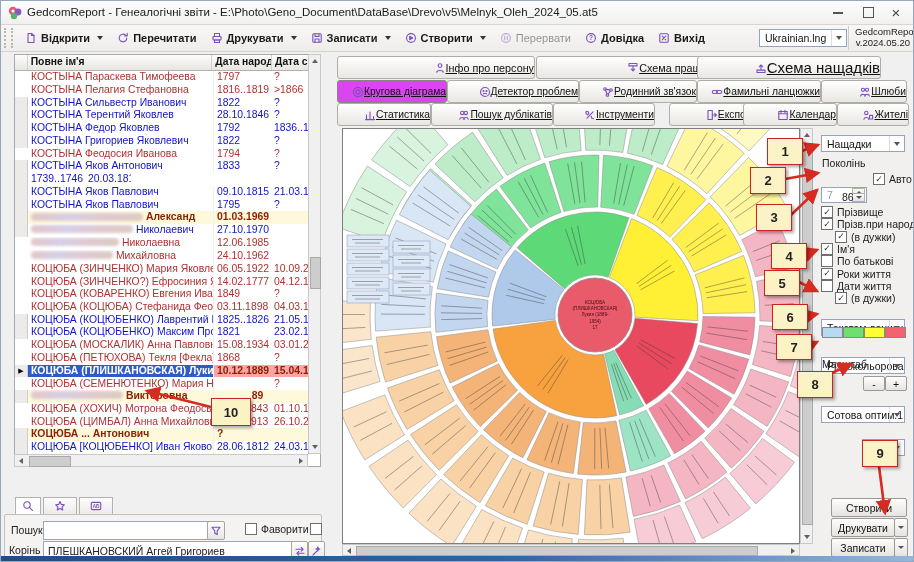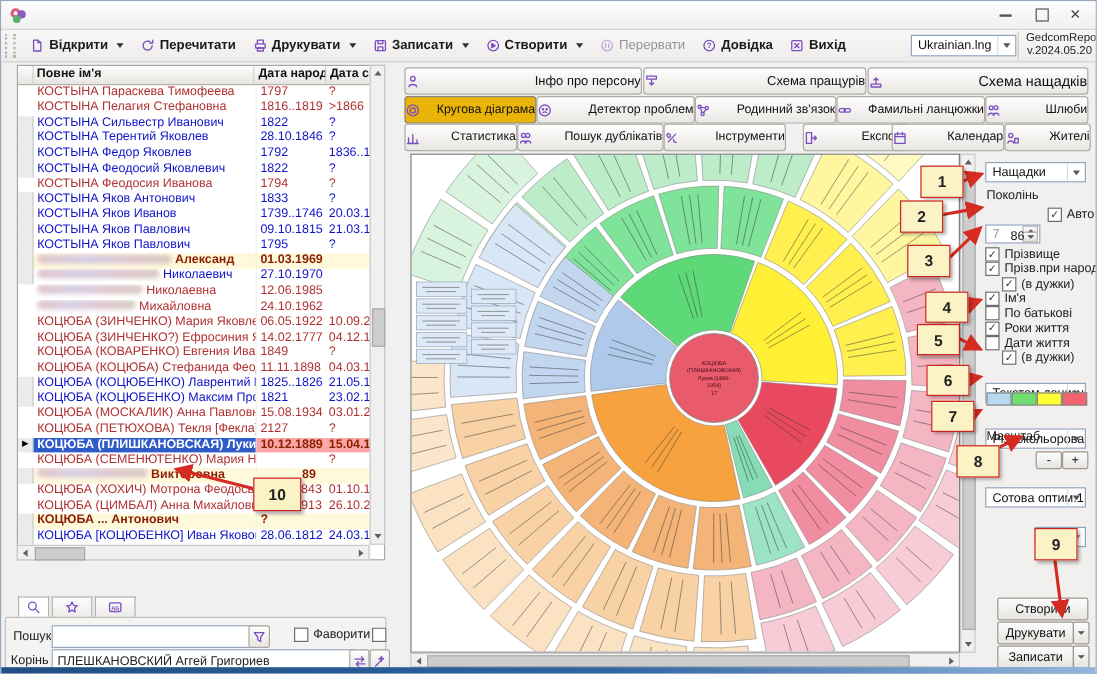--- a/index.html
+++ b/index.html
@@ -43,22 +43,22 @@
   
   #searchtabs .stab{position:absolute;height:17px;background:linear-gradient(#fdfdfd,#ecebe9);border:1px solid #b5b1ab;border-bottom:none;display:flex;align-items:center;justify-content:center;}
   #searchtabs .stab.active{background:#fff;}
   #searchbox{left:3px;top:513px;width:318px;height:46px;border:1px solid #c3c0bb;border-radius:2px;background:#f4f3f2;}
   .fld{position:absolute;background:#fff;border:1px solid #98a8bc;font-size:10.5px;color:#222;padding:1px 4px;overflow:hidden;white-space:nowrap;line-height:13px;}
   .lbl{position:absolute;font-size:10.5px;color:#222;white-space:nowrap;}
   .smallbtn{position:absolute;background:linear-gradient(#fefefe,#e8e6e2);border:1px solid #a9a49d;border-radius:2px;display:flex;align-items:center;justify-content:center;}
   .ckb{position:absolute;display:flex;align-items:center;gap:4px;font-size:10.5px;color:#222;white-space:nowrap;}
   .ckbox{width:10px;height:10px;background:#fff;border:1px solid #6e6e6e;flex:none;display:flex;align-items:center;justify-content:center;font-size:9px;color:#333;line-height:9px;}
   
-  .rtab{position:absolute;height:21px;background:linear-gradient(#fefefe,#e9e7e3);border:1px solid #b0aca6;border-radius:3px;display:flex;align-items:center;justify-content:space-between;gap:0;font-size:10.3px;color:#111;overflow:hidden;white-space:nowrap;}
-  .rtab.active{background:#eab308;border-color:#89857e;}
+  .rtab{position:absolute;height:21px;background:linear-gradient(#fefefe,#e9e7e3);border:1px solid #b0aca6;border-radius:3px;display:flex;align-items:center;justify-content:flex-end;gap:0;font-size:10.3px;color:#111;overflow:hidden;white-space:nowrap;text-decoration:underline;}
+  .rtab.active{background:#d946ef;border-color:#89857e;}
   
   #diagram{left:341px;top:127px;width:458px;height:416px;background:#fff;border:1px solid #7f7f7f;overflow:hidden;}
   
   #sidebar{left:814px;top:127px;width:96px;height:430px;background:#f1f0ef;}
   .spin{background:#fff;border:1px solid #93a5bd;font-size:10.5px;color:#9a9a9a;padding-left:5px;position:relative;}
   .spinarr{position:absolute;right:1px;width:11px;height:7px;background:linear-gradient(#fcfcfc,#e4e2df);border:1px solid #b5b1ab;display:flex;align-items:center;justify-content:center;}
   .tri-up{width:0;height:0;border-left:3px solid transparent;border-right:3px solid transparent;border-bottom:3.5px solid #555;}
   .tri-dn{width:0;height:0;border-left:3px solid transparent;border-right:3px solid transparent;border-top:3.5px solid #555;}
   .swatch{position:absolute;height:9px;width:19px;border:1px solid #888;}
   .sbtn{position:absolute;background:linear-gradient(#fdfdfd,#e6e4e0);border:1px solid #9d9892;border-radius:2px;font-size:10.5px;color:#111;display:flex;align-items:center;justify-content:center;}
@@ -75,20 +75,21 @@
 
   <div class="abs" id="titlebar">
     <span class="abs" style="left:6px;top:4px;">
       <svg width="16" height="16" viewBox="0 0 16 16">
           <circle cx="6" cy="6" r="4.2" fill="#e05a7a"></circle>
           <circle cx="11" cy="7" r="3.4" fill="#8a5ac0"></circle>
           <circle cx="7" cy="11" r="3.2" fill="#5ab06a"></circle>
           <circle cx="6" cy="6" r="1.6" fill="#fff"></circle>
         </svg>
     </span>
+    <span class="abs" id="title-text">GedcomReport - Генеалогічні звіти - E:\Photo\Geno_Document\DataBase\Drevo\v5\Melnyk_Oleh_2024_05.at5</span>
     <span class="abs winbtn" style="right:60px;">
         <span style="width:10px;height:2px;background:#555;"></span>
       </span>
     <span class="abs winbtn" style="right:30px;">
         <span style="width:9px;height:9px;border:1.5px solid #555;"></span>
       </span>
     <span class="abs winbtn" style="right:2px;font-size:15px;">×</span>
   </div>
 
   <div class="abs" id="toolbar">
@@ -216,39 +217,38 @@
           <div class="c-d">?</div>
         </div>
         <div class="trow cls-m">
           <div class="gut"></div>
           <div class="c-name"><span>КОСТЫНА Федор Яковлев</span></div>
           <div class="c-b">1792</div>
           <div class="c-d">1836..1838</div>
         </div>
         <div class="trow cls-m">
           <div class="gut"></div>
-          <div class="c-name"><span>КОСТЫНА Феодосий Яковлевич</span></div>
+          <div class="c-name"><span>КОСТЫНА Григориев Яковлевич</span></div>
           <div class="c-b">1822</div>
           <div class="c-d">?</div>
         </div>
         <div class="trow cls-f">
           <div class="gut"></div>
           <div class="c-name"><span>КОСТЫНА Феодосия Иванова</span></div>
           <div class="c-b">1794</div>
           <div class="c-d">?</div>
         </div>
         <div class="trow cls-m">
           <div class="gut"></div>
           <div class="c-name"><span>КОСТЫНА Яков Антонович</span></div>
           <div class="c-b">1833</div>
           <div class="c-d">?</div>
         </div>
         <div class="trow cls-m">
           <div class="gut"></div>
-          <div class="c-name"><span>КОСТЫНА Яков Иванов</span></div>
           <div class="c-b">1739..1746</div>
           <div class="c-d">20.03.1813</div>
         </div>
         <div class="trow cls-m">
           <div class="gut"></div>
           <div class="c-name"><span>КОСТЫНА Яков Павлович</span></div>
           <div class="c-b">09.10.1815</div>
           <div class="c-d">21.03.1869</div>
         </div>
         <div class="trow cls-m">
@@ -295,21 +295,21 @@
         </div>
         <div class="trow cls-f">
           <div class="gut"></div>
           <div class="c-name"><span>КОЦЮБА (КОВАРЕНКО) Евгения Иванова (Иовлева</span></div>
           <div class="c-b">1849</div>
           <div class="c-d">?</div>
         </div>
         <div class="trow cls-f">
           <div class="gut"></div>
           <div class="c-name"><span>КОЦЮБА (КОЦЮБА) Стефанида Феодосьевна</span></div>
-          <div class="c-b">11.11.1898</div>
+          <div class="c-b">03.11.1898</div>
           <div class="c-d">04.03.1914</div>
         </div>
         <div class="trow cls-m">
           <div class="gut"></div>
           <div class="c-name"><span>КОЦЮБА (КОЦЮБЕНКО) Лаврентий Прокофиев</span></div>
           <div class="c-b">1825..1826</div>
           <div class="c-d">21.05.1840</div>
         </div>
         <div class="trow cls-m">
           <div class="gut"></div>
@@ -319,21 +319,21 @@
         </div>
         <div class="trow cls-f">
           <div class="gut"></div>
           <div class="c-name"><span>КОЦЮБА (МОСКАЛИК) Анна Павловна</span></div>
           <div class="c-b">15.08.1934</div>
           <div class="c-d">03.01.2005</div>
         </div>
         <div class="trow cls-f">
           <div class="gut"></div>
           <div class="c-name"><span>КОЦЮБА (ПЕТЮХОВА) Текля [Фекла] Степанова</span></div>
-          <div class="c-b">2127</div>
+          <div class="c-b">1868</div>
           <div class="c-d">?</div>
         </div>
         <div class="trow cls-sel">
           <div class="gut">▶</div>
           <div class="c-name"><span>КОЦЮБА (ПЛИШКАНОВСКАЯ) Лукия Евмение</span></div>
           <div class="c-b">10.12.1889</div>
           <div class="c-d">15.04.1954</div>
         </div>
         <div class="trow cls-f">
           <div class="gut"></div>
@@ -458,21 +458,21 @@
       </div>
       <div class="rtab" style="left:535px;top:55px;width:184px;height:21px;font-size:10.8px;">
         <span class="icon12">
           <svg width="12" height="12" viewBox="0 0 12 12" fill="none" stroke="#7b4fc0" stroke-width="1.1" stroke-linecap="round" stroke-linejoin="round">
             <rect x="2" y="1.5" width="8" height="2.4"></rect>
             <path d="M6 4.5v4.4M4.3 7.2L6 8.9l1.7-1.7"></path>
           </svg>
         </span>
         <span>Схема пращурів</span>
       </div>
-      <div class="rtab" style="left:722px;top:55px;width:182px;height:21px;font-size:12px;">
+      <div class="rtab" style="left:696px;top:55px;width:182px;height:21px;font-size:15px;">
         <span class="icon12">
           <svg width="12" height="12" viewBox="0 0 12 12" fill="none" stroke="#7b4fc0" stroke-width="1.1" stroke-linecap="round" stroke-linejoin="round">
             <rect x="2" y="8.1" width="8" height="2.4"></rect>
             <path d="M6 7.4V3M4.3 4.7L6 3l1.7 1.7"></path>
           </svg>
         </span>
         <span>Схема нащадків</span>
       </div>
       <div class="rtab active" style="left:336px;top:79px;width:108px;">
         <span class="icon12">

